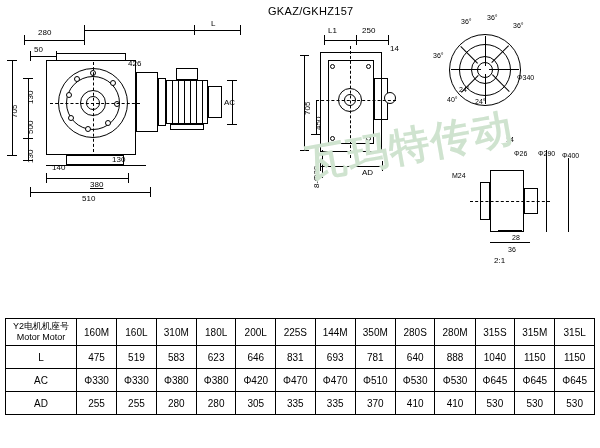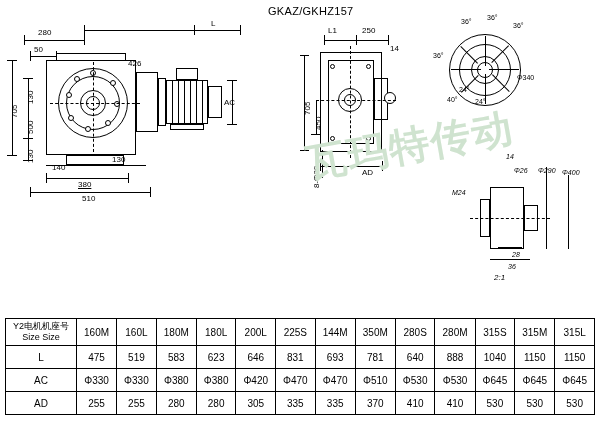--- a/index.html
+++ b/index.html
@@ -157,21 +157,21 @@
 
     <div class="box" style="left:66px;top:155px;width:58px;height:10px;"></div>
     <div class="ln hln" style="left:46px;top:165px;width:100px;"></div>
 
     <div class="lbl" style="left:52px;top:163px;">140</div>
     <div class="lbl" style="left:112px;top:155px;">130</div>
 
     <div class="ln hln" style="left:46px;top:178px;width:82px;"></div>
     <div class="ln vln" style="left:46px;top:173px;height:10px;"></div>
     <div class="ln vln" style="left:128px;top:173px;height:10px;"></div>
-    <div class="lbl" style="left:78px;top:180px;text-decoration:underline;">380</div>
+    <div class="lbl" style="left:90px;top:180px;text-decoration:underline;">380</div>
 
     <div class="ln hln" style="left:30px;top:192px;width:120px;"></div>
     <div class="ln vln" style="left:30px;top:187px;height:10px;"></div>
     <div class="ln vln" style="left:150px;top:187px;height:10px;"></div>
     <div class="lbl" style="left:82px;top:194px;">510</div>
   </div>
 
   <div class="dwg" style="left:300px;top:0;width:110px;height:300px;">
 
     <div class="lbl" style="left:28px;top:26px;">L1</div>
@@ -234,21 +234,21 @@
     <div class="lbl7" style="left:36px;top:6px;">36°</div>
     <div class="lbl7" style="left:62px;top:2px;">36°</div>
     <div class="lbl7" style="left:88px;top:10px;">36°</div>
     <div class="lbl7" style="left:8px;top:40px;">36°</div>
     <div class="lbl7" style="left:22px;top:84px;">40°</div>
     <div class="lbl7" style="left:34px;top:74px;">24°</div>
     <div class="lbl7" style="left:50px;top:86px;">24°</div>
     <div class="lbl7" style="left:92px;top:62px;">Φ340</div>
   </div>
 
-  <div class="dwg" style="left:450px;top:147px;width:140px;height:140px;font-style:italic;">
+  <div class="dwg" style="left:450px;top:130px;width:140px;height:140px;">
     <div class="box" style="left:40px;top:40px;width:34px;height:62px;"></div>
     <div class="box" style="left:74px;top:58px;width:14px;height:26px;"></div>
     <div class="box" style="left:30px;top:52px;width:10px;height:38px;"></div>
     <div class="dash" style="left:20px;top:71px;width:80px;"></div>
 
     <div class="lbl7" style="left:2px;top:42px;">M24</div>
     <div class="lbl7" style="left:56px;top:6px;">14</div>
     <div class="lbl7" style="left:64px;top:20px;">Φ26</div>
     <div class="lbl7" style="left:88px;top:20px;">Φ290</div>
     <div class="lbl7" style="left:112px;top:22px;">Φ400</div>
@@ -263,25 +263,25 @@
     <div class="lbl" style="left:44px;top:126px;">2:1</div>
   </div>
 
   <div class="wm">瓦玛特传动</div>
 
   <table class="spec">
     <tbody>
       <tr>
         <td class="head1">
           <div>Y2电机机座号</div>
-          <div>Size Size</div>
+          <div>Motor Motor</div>
         </td>
         <td class="mdl">160M</td>
         <td class="mdl">160L</td>
-        <td class="mdl">180M</td>
+        <td class="mdl">310M</td>
         <td class="mdl">180L</td>
         <td class="mdl">200L</td>
         <td class="mdl">225S</td>
         <td class="mdl">144M</td>
         <td class="mdl">350M</td>
         <td class="mdl">280S</td>
         <td class="mdl">280M</td>
         <td class="mdl">315S</td>
         <td class="mdl">315M</td>
         <td class="mdl">315L</td>

